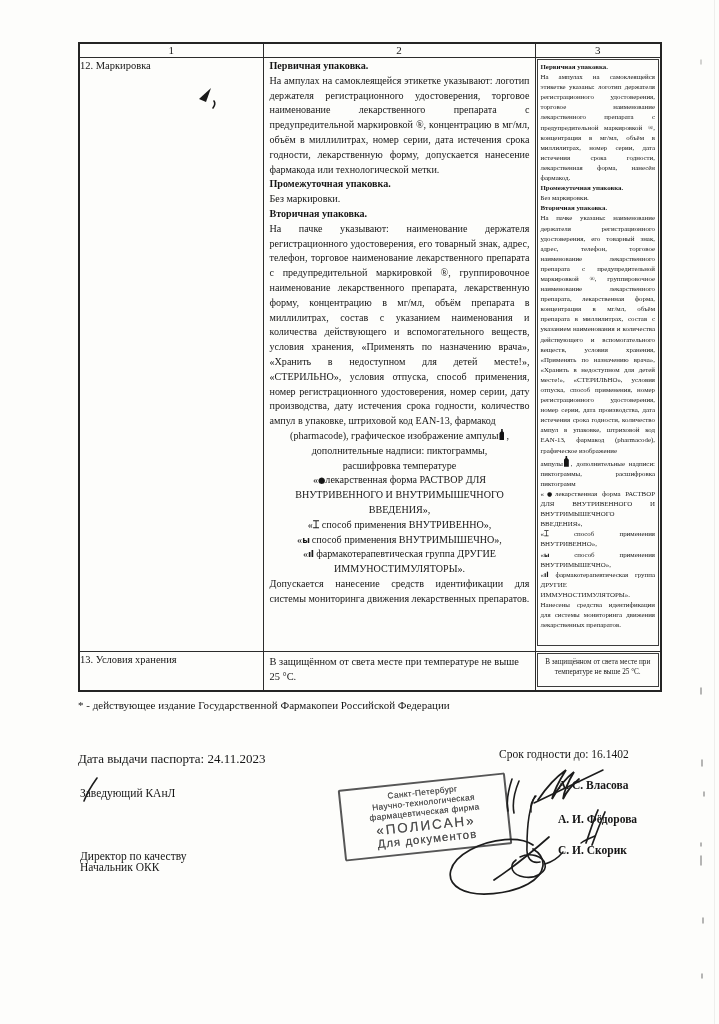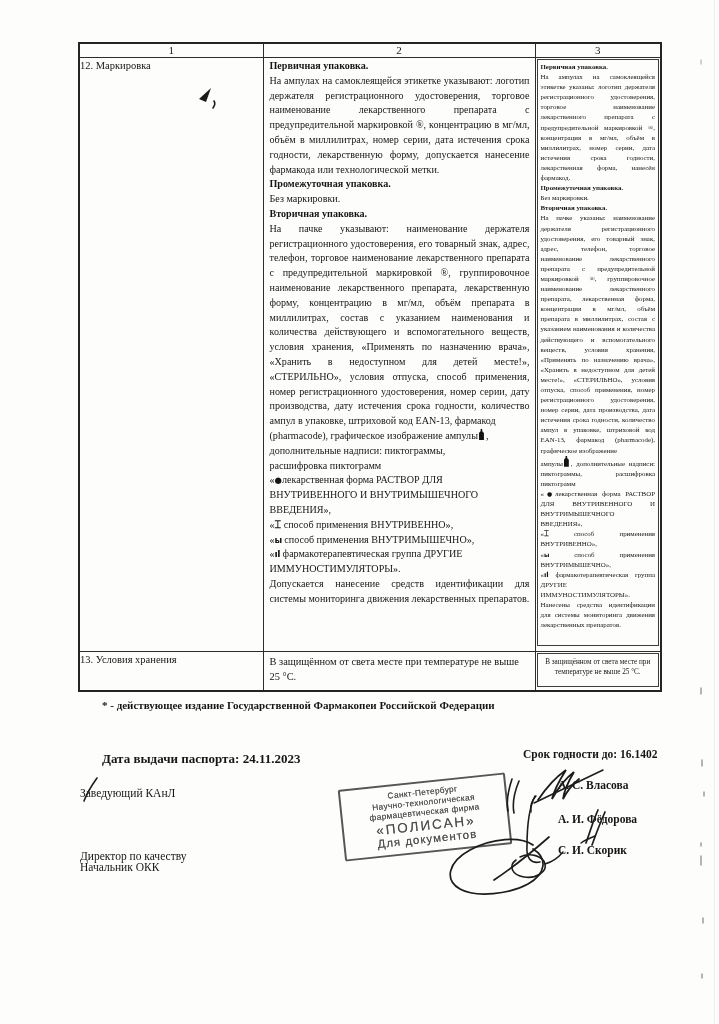--- a/index.html
+++ b/index.html
@@ -19,21 +19,21 @@
   table.doc-table { border:2px solid #242424; }
   tr.hdr td { height:13px; font-size:11px; text-align:center; line-height:13px; }
   tr.r12 td { height:591px; }
   tr.r13 td { height:38px; }
   tr.r14 td { height:19px; }
   .c1pad { padding:2px 0; font-size:10.5px; }
   .clip12 { height:589px; overflow:hidden; }
   .cell2 { padding:1px 5px 0 6px; font-size:10.1px; line-height:14.8px; height:587px; overflow:hidden; box-sizing:border-box; }
   .bh { font-weight:bold; }
   .jp { text-align:justify; }
-  .pline { text-align:left; }
+  .pline { text-align:center; }
   .pict { font-family:"DejaVu Sans","Liberation Sans",sans-serif; font-weight:bold; font-style:normal; }
   .pict-dot { font-size:8.5px; }
   .pict-iv  { font-size:11px; }
   .pict-im  { font-size:8.5px; letter-spacing:-0.5px; }
   .pict-grp { font-size:9.5px; letter-spacing:-0.5px; }
   .ampoule {
     display:inline-block; width:5px; height:11px; background:#141414;
     vertical-align:-1px; margin:0 2px 0 1px;
     clip-path:polygon(34% 0%,66% 0%,66% 22%,100% 38%,100% 100%,0% 100%,0% 38%,34% 22%);
   }
@@ -41,21 +41,21 @@
     margin:1px; border:1px solid #3c3c3c; box-sizing:border-box;
     padding:2px 3px; font-size:6.9px; line-height:10.1px; text-align:justify;
     overflow:hidden;
   }
   .inner3.tall { height:587px; }
   .inner3.mid  { height:34px; text-align:center; font-size:7.2px; line-height:10.3px; padding-top:3px; }
   .inner3.low  { height:15px; text-align:center; font-size:10px; line-height:14px; padding:1px 0 0 0; }
   .cell13 { padding:2px 6px; font-size:10.4px; line-height:15px; height:34px; overflow:hidden; }
   .cell14 { padding:1px 6px; font-size:10.4px; height:16px; overflow:hidden; }
   
-  .meta { position:absolute; font-weight:bold; white-space:nowrap;margin-left:24px; }
+  .meta { position:absolute; font-weight:normal; white-space:nowrap; }
   .footnote   { left:78px;  top:699px; font-size:11px; }
   .conclusion { left:78px;  top:727px; font-size:11.5px; }
   .passport   { left:78px;  top:751px; font-size:13px; }
   .expiry     { left:499px; top:748px; font-size:11.5px; }
   .sig-title  { position:absolute; left:80px;  font-weight:normal; font-size:11.5px; white-space:nowrap; }
   .sig-name   { position:absolute; left:558px; font-weight:bold; font-size:11.5px; white-space:nowrap; }
   .t1 { top:787px; } .t2 { top:861px; } .t3 { top:850px; }
   .n1 { top:779px; } .n2 { top:813px; } .n3 { top:844px; }
   .footer-line { position:absolute; left:78px; top:977px; font-size:9.8px; font-weight:bold; white-space:nowrap; }
   
@@ -101,21 +101,21 @@
           <div class="bh">Первичная упаковка.</div>
           <div class="jp">На ампулах на самоклеящейся этикетке указывают: логотип держателя регистрационного удостоверения, торговое наименование лекарственного препарата с предупредительной маркировкой ®, концентрацию в мг/мл, объём в миллилитрах, номер серии, дата истечения срока годности, лекарственную форму, допускается нанесение фармакода или технологической метки.</div>
           <div class="bh">Промежуточная упаковка.</div>
           <div>Без маркировки.</div>
           <div class="bh">Вторичная упаковка.</div>
           <div class="jp">На пачке указывают: наименование держателя регистрационного удостоверения, его товарный знак, адрес, телефон, торговое наименование лекарственного препарата с предупредительной маркировкой ®, группировочное наименование лекарственного препарата, лекарственную форму, концентрацию в мг/мл, объём препарата в миллилитрах, состав с указанием наименования и количества действующего и вспомогательного веществ, условия хранения, «Применять по назначению врача», «Хранить в недоступном для детей месте!», «СТЕРИЛЬНО», условия отпуска, способ применения, номер регистрационного удостоверения, номер серии, дату производства, дату истечения срока годности, количество ампул в упаковке, штриховой код EAN-13, фармакод</div>
           <div class="pline">
             <span>(pharmacode), графическое изображение ампулы</span><span class="ampoule"></span><span>,</span>
           </div>
           <div class="pline">дополнительные надписи: пиктограммы,</div>
-          <div class="pline">расшифровка пиктограмм</div>
+          <div class="pline">расшифровка температуре</div>
           <div class="pline">
             <span>«</span><span class="pict pict-dot">●</span><span>лекарственная форма РАСТВОР ДЛЯ ВНУТРИВЕННОГО И ВНУТРИМЫШЕЧНОГО ВВЕДЕНИЯ»,</span>
           </div>
           <div class="pline">
             <span>«</span><span class="pict pict-iv">⌶</span><span> способ применения ВНУТРИВЕННО»,</span>
           </div>
           <div class="pline">
             <span>«</span><span class="pict pict-im">ы</span><span> способ применения ВНУТРИМЫШЕЧНО»,</span>
           </div>
           <div class="pline">

